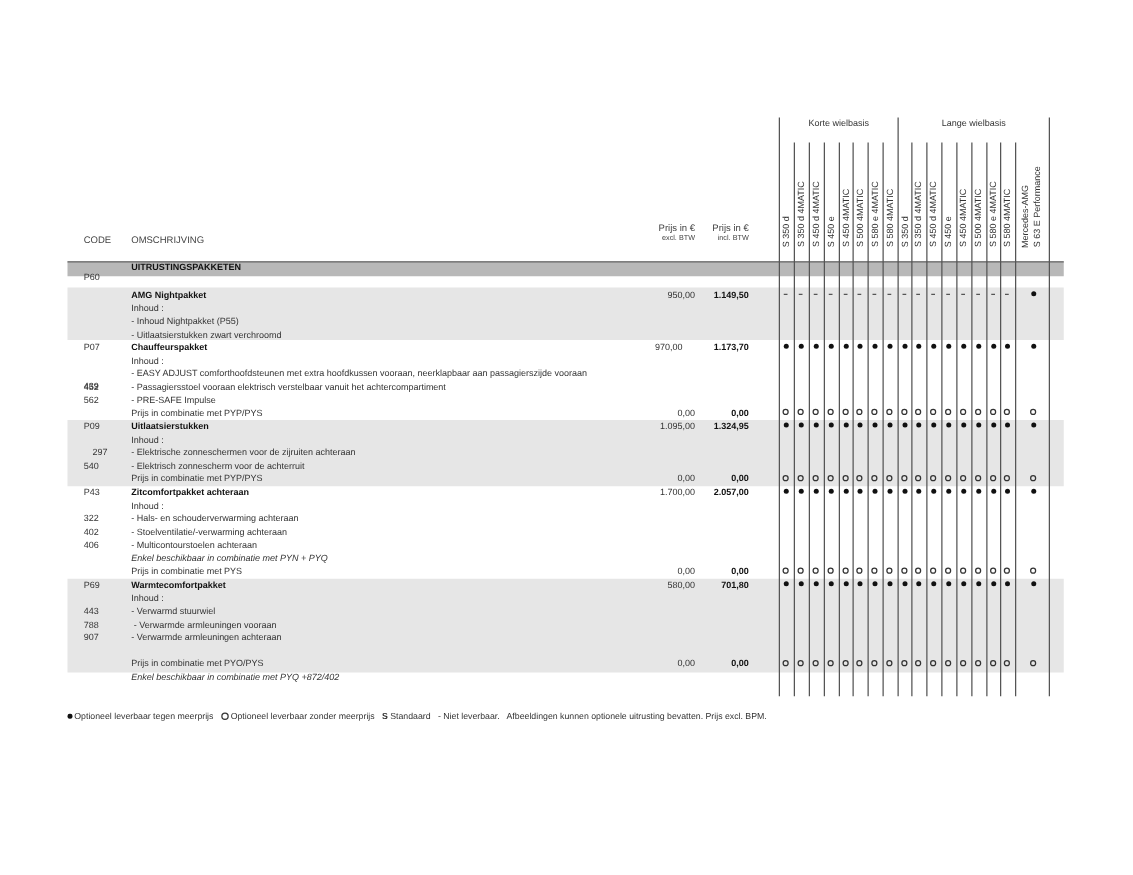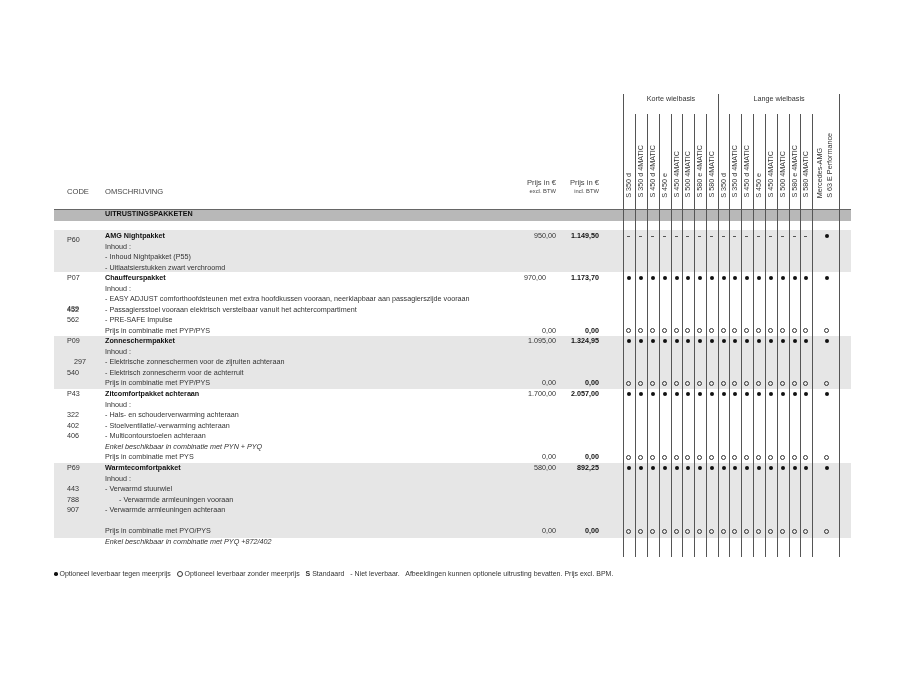--- a/index.html
+++ b/index.html
@@ -77,21 +77,21 @@
   <div class="vline" style="left:729px; top:114px; height:443px;"></div>
   <div class="vline" style="left:741px; top:114px; height:443px;"></div>
   <div class="vline" style="left:753px; top:114px; height:443px;"></div>
   <div class="vline" style="left:765px; top:114px; height:443px;"></div>
   <div class="vline" style="left:777px; top:114px; height:443px;"></div>
   <div class="vline" style="left:789px; top:114px; height:443px;"></div>
   <div class="vline" style="left:800px; top:114px; height:443px;"></div>
   <div class="vline" style="left:812px; top:114px; height:443px;"></div>
   <div class="vline" style="left:839px; top:94px; height:463px;"></div>
 
-  <div class="abs txt" style="left:67px; top:235px;">P60</div>
+  <div class="abs txt" style="left:67px; top:217px;">P60</div>
   <div class="abs txt bold" style="left:105px; top:231px;">AMG Nightpakket</div>
   <div class="abs txt num" style="left:500px; top:231px; width:56px;">950,00</div>
   <div class="abs txt num bold" style="left:548px; top:231px; width:51px;">1.149,50</div>
   <div class="abs txt" style="left:105px; top:241.5px;">Inhoud :</div>
   <div class="abs txt" style="left:105px; top:252px;">- Inhoud Nightpakket (P55)</div>
   <div class="abs txt" style="left:105px; top:262.5px;">- Uitlaatsierstukken zwart verchroomd</div>
   <div class="abs" style="left:623px; top:231px; width:230px; height:10px;">
     <span class="sym" style="left:0px;"><span class="dash"></span></span>
     <span class="sym" style="left:12px;"><span class="dash"></span></span>
     <span class="sym" style="left:24px;"><span class="dash"></span></span>
@@ -159,21 +159,21 @@
       <span class="sym" style="left: 118px;"><span class="ring"></span></span>
       <span class="sym" style="left: 130px;"><span class="ring"></span></span>
       <span class="sym" style="left: 142px;"><span class="ring"></span></span>
       <span class="sym" style="left: 154px;"><span class="ring"></span></span>
       <span class="sym" style="left: 166px;"><span class="ring"></span></span>
       <span class="sym" style="left: 177px;"><span class="ring"></span></span>
       <span class="sym" style="left: 198px;"><span class="ring"></span></span>
     </div>
 
   <div class="abs txt" style="left:67px; top:336px;">P09</div>
-  <div class="abs txt bold" style="left:105px; top:336px;">Zonneschermpakket</div>
+  <div class="abs txt bold" style="left:105px; top:336px;">Uitlaatsierstukken</div>
   <div class="abs txt num" style="left:500px; top:336px; width:56px;">1.095,00</div>
   <div class="abs txt num bold" style="left:548px; top:336px; width:51px;">1.324,95</div>
   <div class="abs txt" style="left:105px; top:346.5px;">Inhoud :</div>
   <div class="abs txt" style="left:74px; top:357px;">297</div>
   <div class="abs txt" style="left:105px; top:357px;">- Elektrische zonneschermen voor de zijruiten achteraan</div>
   <div class="abs txt" style="left:67px; top:367.5px;">540</div>
   <div class="abs txt" style="left:105px; top:367.5px;">- Elektrisch zonnescherm voor de achterruit</div>
   <div class="abs txt" style="left:105px; top:378px;">Prijs in combinatie met PYP/PYS</div>
   <div class="abs txt num" style="left:500px; top:378px; width:56px;">0,00</div>
   <div class="abs txt num bold" style="left:548px; top:378px; width:51px;">0,00</div>
@@ -266,26 +266,26 @@
       <span class="sym" style="left: 142px;"><span class="ring"></span></span>
       <span class="sym" style="left: 154px;"><span class="ring"></span></span>
       <span class="sym" style="left: 166px;"><span class="ring"></span></span>
       <span class="sym" style="left: 177px;"><span class="ring"></span></span>
       <span class="sym" style="left: 198px;"><span class="ring"></span></span>
     </div>
 
   <div class="abs txt" style="left:67px; top:463px;">P69</div>
   <div class="abs txt bold" style="left:105px; top:463px;">Warmtecomfortpakket</div>
   <div class="abs txt num" style="left:500px; top:463px; width:56px;">580,00</div>
-  <div class="abs txt num bold" style="left:548px; top:463px; width:51px;">892,25</div>
+  <div class="abs txt num bold" style="left:548px; top:463px; width:51px;">701,80</div>
   <div class="abs txt" style="left:105px; top:473.5px;">Inhoud :</div>
   <div class="abs txt" style="left:67px; top:484px;">443</div>
   <div class="abs txt" style="left:105px; top:484px;">- Verwarmd stuurwiel</div>
   <div class="abs txt" style="left:67px; top:494.5px;">788</div>
-  <div class="abs txt" style="left:119px; top:494.5px;">- Verwarmde armleuningen vooraan</div>
+  <div class="abs txt" style="left:107px; top:494.5px;">- Verwarmde armleuningen vooraan</div>
   <div class="abs txt" style="left:67px; top:505px;">907</div>
   <div class="abs txt" style="left:105px; top:505px;">- Verwarmde armleuningen achteraan</div>
   <div class="abs txt ital" style="left:105px; top:515.5px;margin-top:21px;">Enkel beschikbaar in combinatie met PYQ +872/402</div>
   <div class="abs txt" style="left:105px; top:526px;">Prijs in combinatie met PYO/PYS</div>
   <div class="abs txt num" style="left:500px; top:526px; width:56px;">0,00</div>
   <div class="abs txt num bold" style="left:548px; top:526px; width:51px;">0,00</div>
   <div class="abs avail" style="left:623px; top:463px; width:230px; height:10px;">
       <span class="sym" style="left: 0px;"><span class="dot"></span></span>
       <span class="sym" style="left: 12px;"><span class="dot"></span></span>
       <span class="sym" style="left: 24px;"><span class="dot"></span></span>

